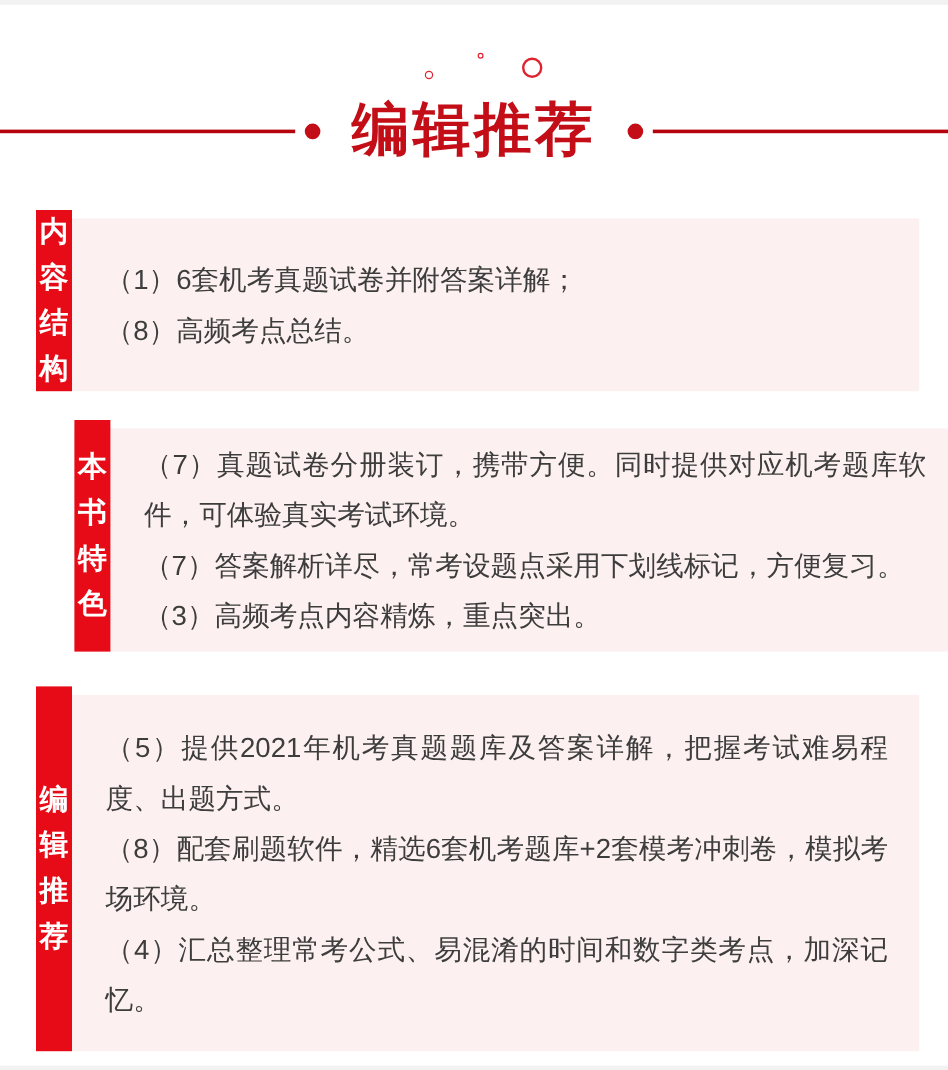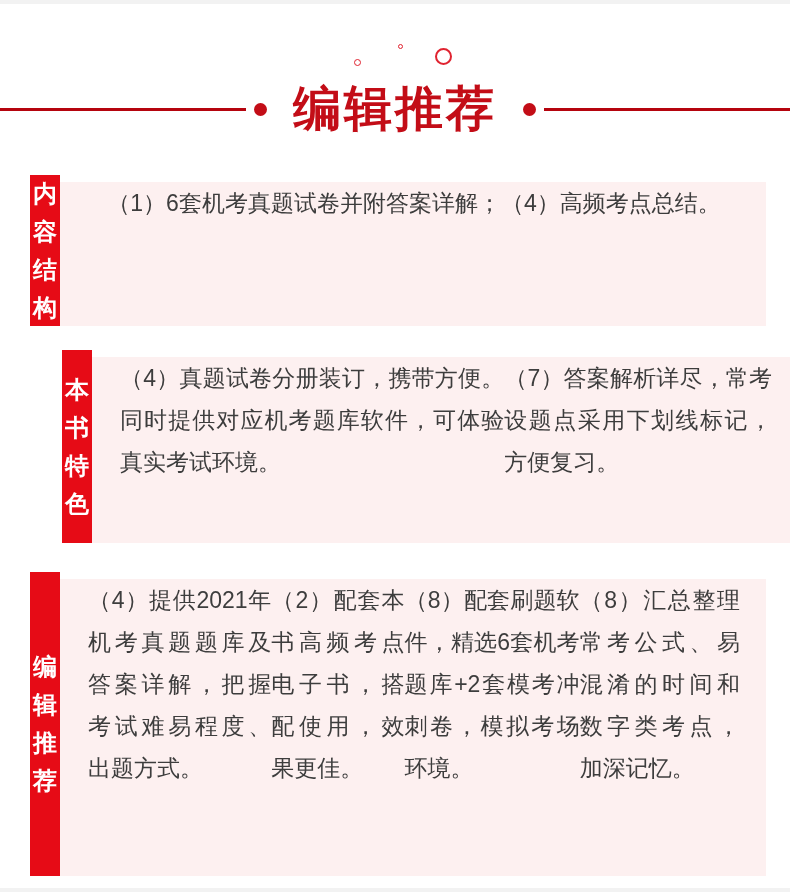--- a/index.html
+++ b/index.html
@@ -47,21 +47,21 @@
     position:absolute;left:0;top:-7px;bottom:0;width:30px;
     background:#e60b16;color:#ffffff;
     font-size:24px;font-weight:bold;line-height:38px;
     text-align:center;word-break:break-all;
     display:flex;align-items:center;justify-content:center;
   }
   .body{
     height:100%;
     padding-left:58px;padding-right:26px;
     box-sizing:border-box;
-    display:flex;flex-direction:row;justify-content:center;
+    display:flex;flex-direction:column;justify-content:center;
   }
   .body p{
     margin:0;
     font-size:23px;line-height:42px;
     color:#3d3d3d;
     text-align:justify;
     word-break:break-all;
   }
 </style>
 </head>
@@ -80,37 +80,37 @@
     <div class="dot left"></div>
     <h1 class="page-title">编辑推荐</h1>
     <div class="dot right"></div>
     <div class="rule"></div>
   </div>
 
   <section class="block s1">
     <div class="tab">内容结构</div>
     <div class="body">
       <p>（1）6套机考真题试卷并附答案详解；</p>
-      <p>（4）高频考点总结。</p>
+      <p>（8）高频考点总结。</p>
     </div>
   </section>
 
   <section class="block s2">
     <div class="tab">本书特色</div>
     <div class="body">
-      <p>（4）真题试卷分册装订，携带方便。同时提供对应机考题库软件，可体验真实考试环境。</p>
+      <p>（7）真题试卷分册装订，携带方便。同时提供对应机考题库软件，可体验真实考试环境。</p>
       <p>（7）答案解析详尽，常考设题点采用下划线标记，方便复习。</p>
+      <p>（3）高频考点内容精炼，重点突出。</p>
     </div>
   </section>
 
   <section class="block s3">
     <div class="tab">编辑推荐</div>
     <div class="body">
-      <p>（4）提供2021年机考真题题库及答案详解，把握考试难易程度、出题方式。</p>
-      <p>（2）配套本书高频考点电子书，搭配使用，效果更佳。</p>
+      <p>（5）提供2021年机考真题题库及答案详解，把握考试难易程度、出题方式。</p>
       <p>（8）配套刷题软件，精选6套机考题库+2套模考冲刺卷，模拟考场环境。</p>
-      <p>（8）汇总整理常考公式、易混淆的时间和数字类考点，加深记忆。</p>
+      <p>（4）汇总整理常考公式、易混淆的时间和数字类考点，加深记忆。</p>
     </div>
   </section>
 
   <div class="strip bottom"></div>
 
 </div>
 
 </body></html>

